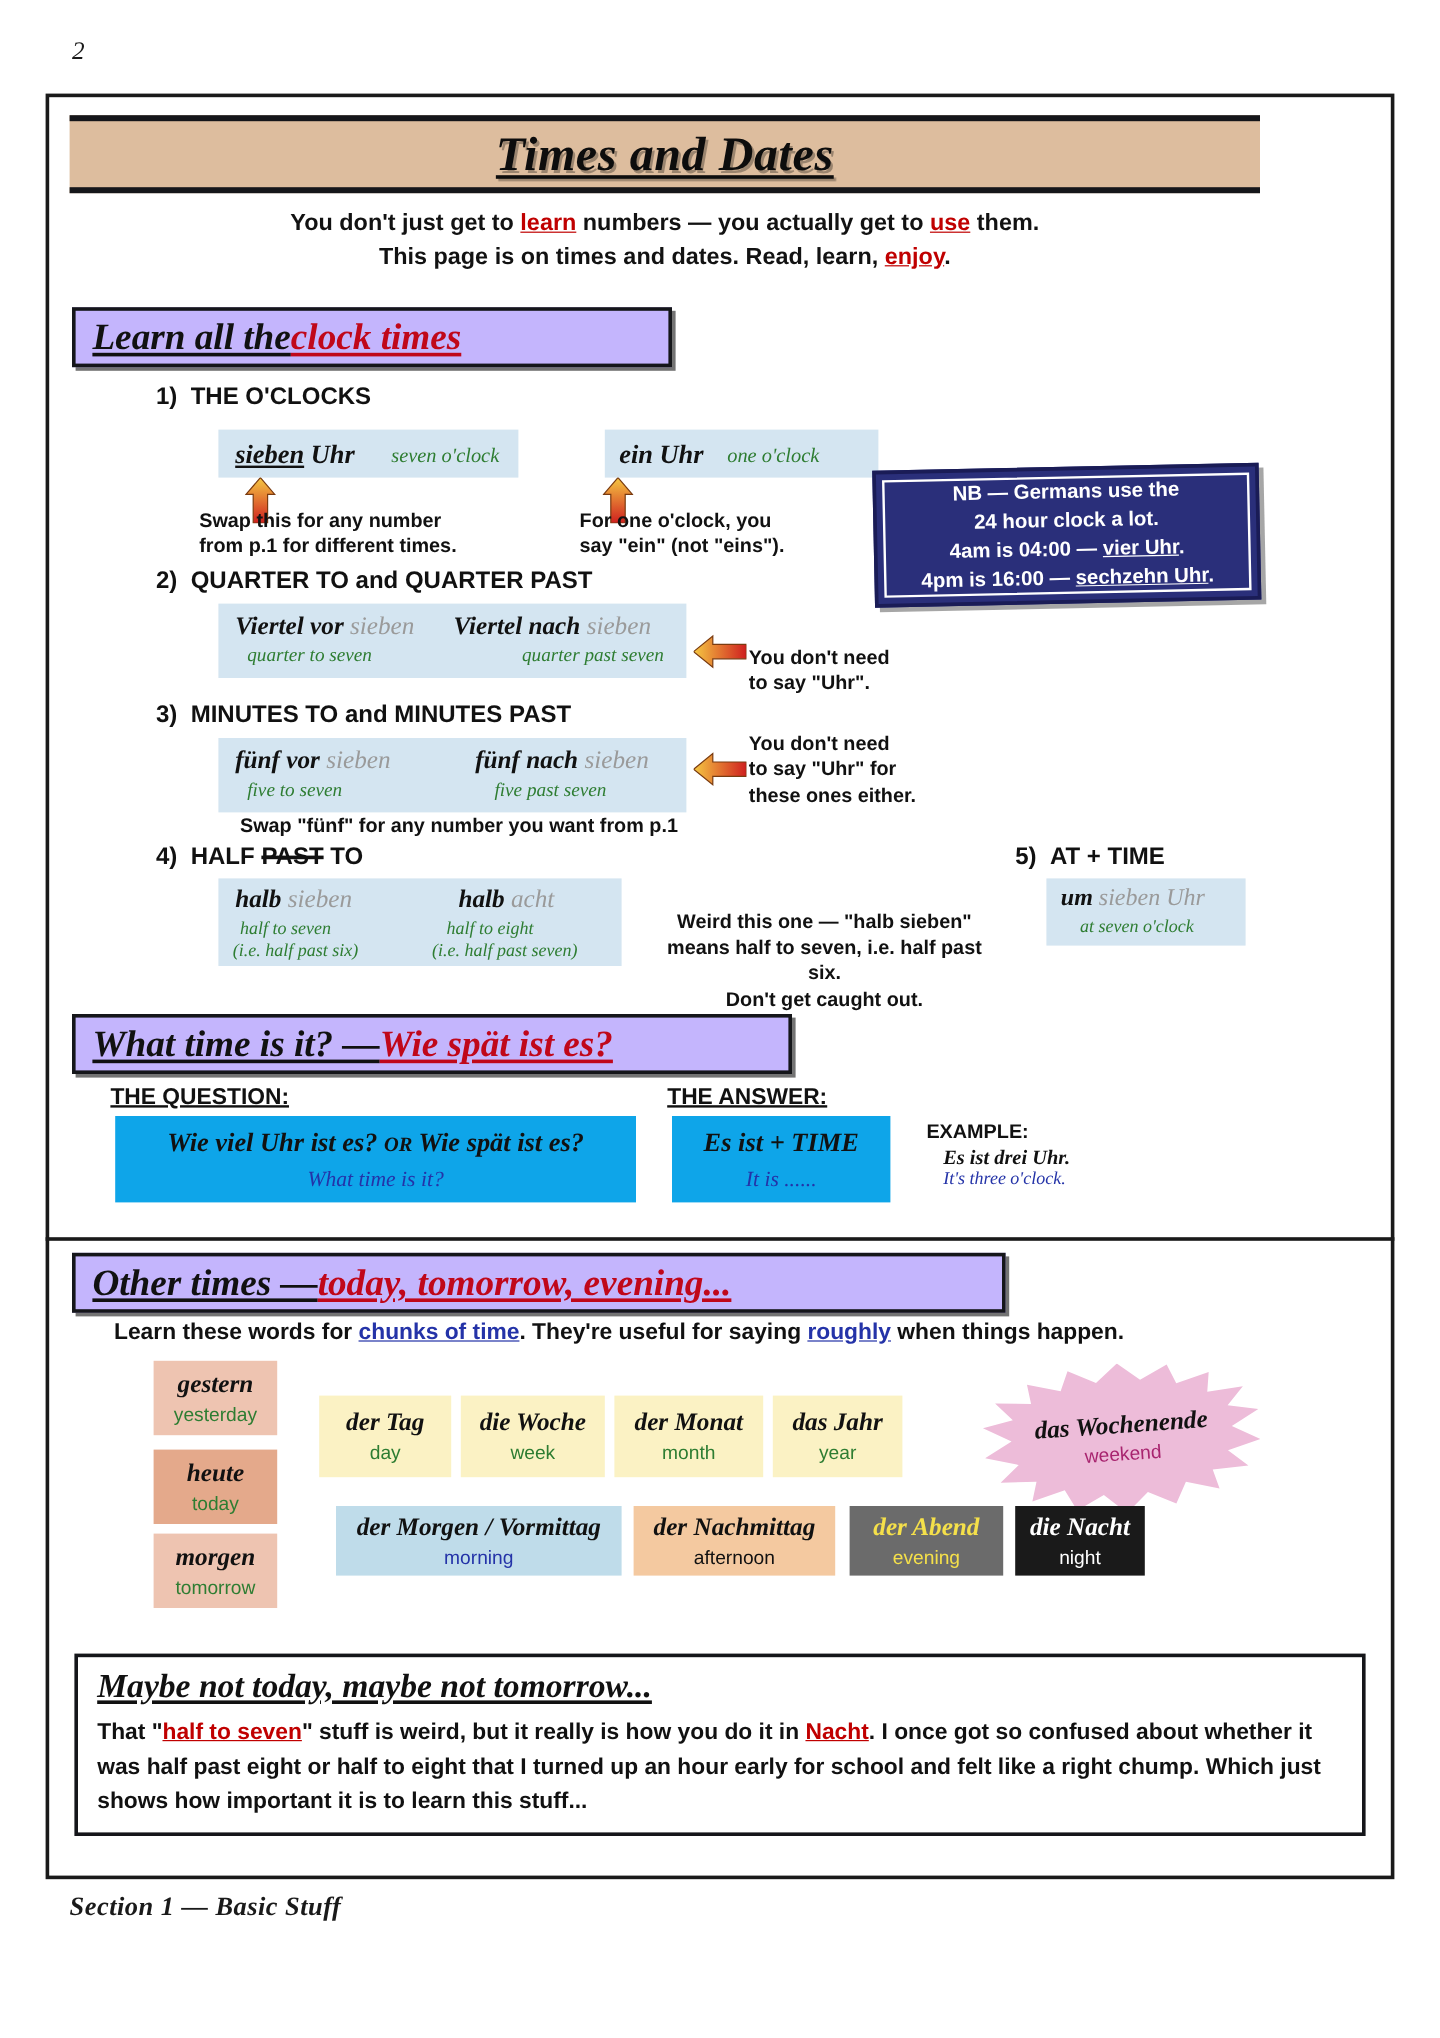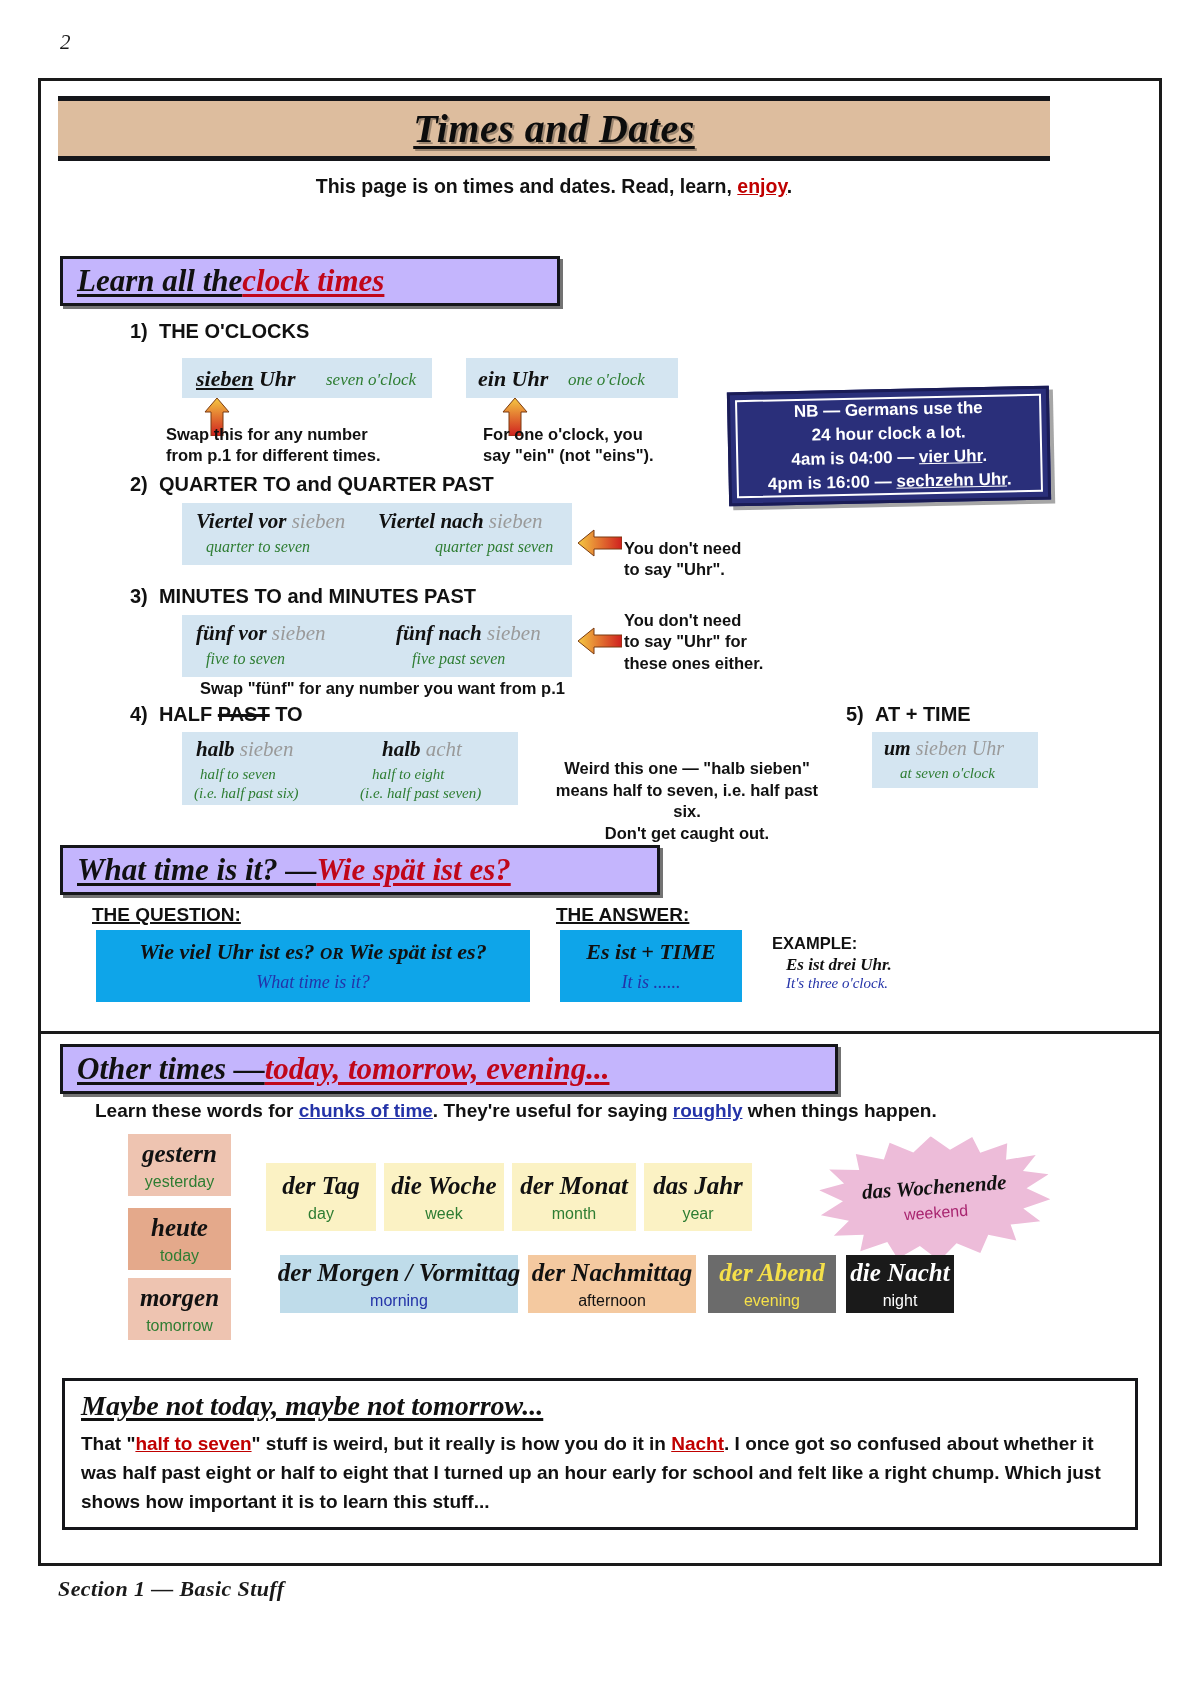--- a/index.html
+++ b/index.html
@@ -184,21 +184,21 @@
     font-family:"Liberation Sans", sans-serif;font-weight:bold;font-size:19px;color:#111;
   }
   .ot-intro .blue-u{color:#2433a8;text-decoration:underline;}
 
   .wbox{
     position:absolute;box-sizing:border-box;
     display:flex;flex-direction:column;align-items:center;justify-content:center;
   }
   .wbox .wd{
     font-family:"Liberation Serif", serif;font-weight:bold;font-style:italic;
-    font-size:25px;color:#111;white-space:nowrap;
+    font-size:21px;color:#111;white-space:nowrap;
   }
   .wbox .wt{
     font-family:"Liberation Sans", sans-serif;font-size:16px;color:#2e7d32;margin-top:5px;white-space:nowrap;
   }
 
   .starburst{
     position:absolute;left:820px;top:1136px;width:230px;height:125px;
     background:#edbcd9;
     display:flex;flex-direction:column;align-items:center;justify-content:center;
     clip-path:polygon(
@@ -241,20 +241,23 @@
 <div class="outer-frame"></div>
 <div class="divider-rule"></div>
 <div class="footer">Section 1 — Basic Stuff</div>
 
 <div class="title-banner">
   <div class="t">Times and Dates</div>
 </div>
 
 <div class="intro">
   <div>
+    <span>You don't just get to </span><span class="red-u">learn</span><span> numbers — you actually get to </span><span class="red-u">use</span><span> them.</span>
+  </div>
+  <div>
     <span>This page is on times and dates.  Read, learn, </span><span class="red-u">enjoy</span><span>.</span>
   </div>
 </div>
 
 <div class="sec-head" id="head-clock">
   <span class="blk">Learn all the </span>
     <span class="red">clock times</span>
 </div>
 
 <div class="numlabel" style="left:130px;top:320px;">
@@ -272,21 +275,21 @@
   <defs>
       <linearGradient id="ga1" x1="0" y1="0" x2="0" y2="1">
         <stop offset="0" stop-color="#f5c842"></stop>
         <stop offset="1" stop-color="#cf1f1f"></stop>
       </linearGradient>
     </defs>
   <polygon points="13,0 25,14 19,14 19,38 7,38 7,14 1,14" fill="url(#ga1)" stroke="#7a3b10" stroke-width="1"></polygon>
 </svg>
 <div class="note" style="left:166px;top:424px;">Swap this for any number<br>from p.1 for different times.</div>
 
-<div class="bluebox" style="left:466px;top:358px;width:212px;height:40px;">
+<div class="bluebox" style="left:504px;top:358px;width:228px;height:40px;">
   <div class="de" style="position:absolute;left:12px;top:8px;font-size:22px;">ein Uhr</div>
   <div class="en" style="position:absolute;left:102px;top:12px;font-size:17px;">one o'clock</div>
 </div>
 <svg class="arrow-up" style="left:502px;top:398px;" viewBox="0 0 26 38">
   <polygon points="13,0 25,14 19,14 19,38 7,38 7,14 1,14" fill="url(#ga1)" stroke="#7a3b10" stroke-width="1"></polygon>
 </svg>
 <div class="note" style="left:483px;top:424px;">For one o'clock, you<br>say "ein" (not "eins").</div>
 
 <div class="nb-box">
   <div class="nb-inner">

